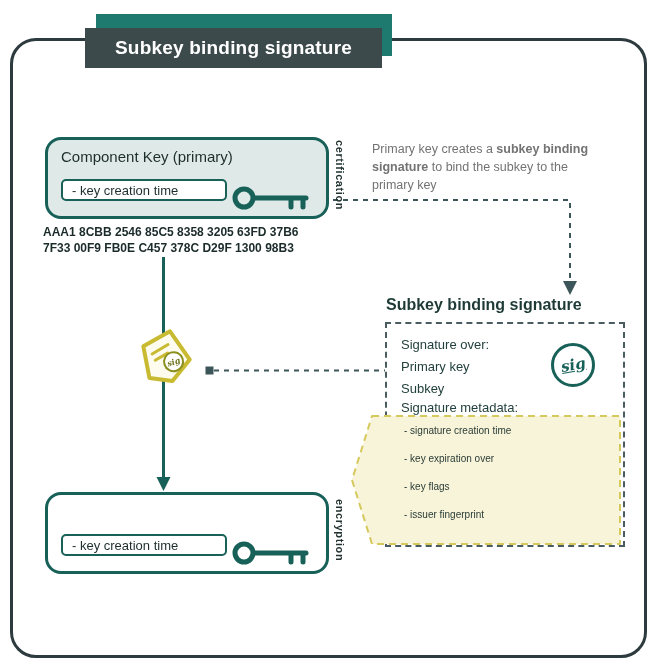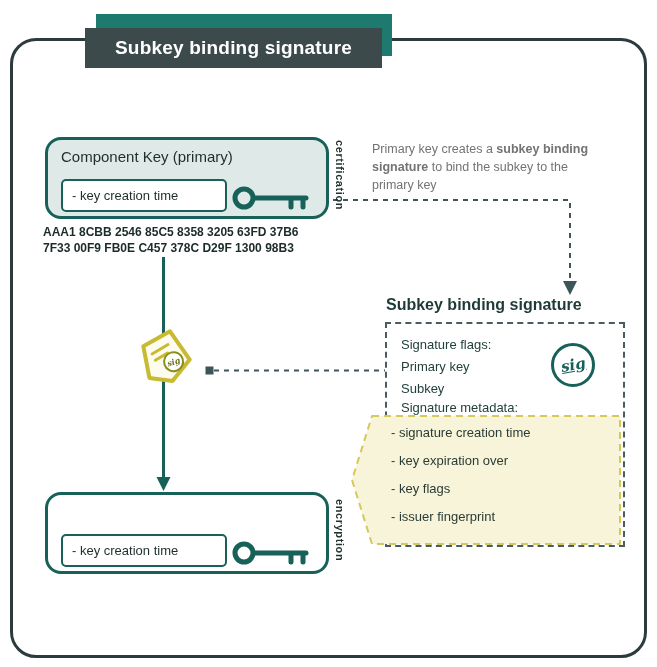--- a/index.html
+++ b/index.html
@@ -30,21 +30,21 @@
     position:absolute;left:45px;width:284px;height:82px;
     border:3px solid var(--teal,#176159);border-radius:16px;background:#ffffff;
     box-sizing:border-box;
   }
   .keybox.primary{top:137px;background:var(--key-fill,#dfe9e8);}
   .keybox.subkey{top:492px;}
   .keybox-title{
     position:absolute;left:13px;top:8px;font-size:15px;font-weight:500;color:#1d2e2d;
   }
   .attr-box{
-    position:absolute;left:13px;top:39px;width:166px;height:33px;
+    position:absolute;left:13px;top:39px;width:166px;height:22px;
     border:2px solid var(--teal,#176159);border-radius:5px;background:#ffffff;
     display:flex;align-items:center;padding-left:9px;font-size:13px;color:#1d2e2d;
     box-sizing:border-box;
   }
   .key-icon{position:absolute;right:13px;top:42px;width:82px;height:32px;}
   .key-icon .stroke{stroke:var(--teal,#176159);stroke-width:5;fill:none;stroke-linecap:round;}
   .side-label{
     position:absolute;left:334px;writing-mode:vertical-rl;
     font-size:11px;font-weight:600;letter-spacing:.6px;color:#21322f;
   }
@@ -65,21 +65,21 @@
   
   .sig-heading{
     position:absolute;left:386px;top:296px;font-size:16px;font-weight:600;color:#1e3a36;
   }
   .sig-box{
     position:absolute;left:385px;top:322px;width:240px;height:225px;
     border:2px dashed #4a5c60;box-sizing:border-box;background:transparent;
   }
   .sig-line{position:absolute;left:401px;font-size:13px;color:#22403c;}
   .sig-line.b{font-weight:400;}
-  .meta-item{position:absolute;left:391px;font-size:13px;color:#2a3c35;}
+  .meta-item{position:absolute;left:404px;font-size:10px;color:#2a3c35;}
   .sig-stamp{
     position:absolute;left:551px;top:343px;width:44px;height:44px;border-radius:50%;
     border:3px solid var(--teal,#176159);box-sizing:border-box;background:#ffffff;
     display:flex;align-items:center;justify-content:center;
   }
   .sig-stamp-text{
     font-family:"DejaVu Serif",serif;font-style:italic;font-weight:700;font-size:15px;
     color:var(--teal,#176159);transform:rotate(-10deg);text-decoration:underline;
   }
   .overlay-svg{position:absolute;left:0;top:0;width:657px;height:667px;pointer-events:none;}
@@ -138,21 +138,21 @@
 
   <div class="annotation"><span>Primary key creates a </span><b>subkey binding signature</b><span> to bind the subkey to the primary key</span></div>
 
   <div class="sig-heading">Subkey binding signature</div>
   <div class="sig-box"></div>
 
   <svg class="overlay-svg" viewBox="0 0 657 667">
     <polygon class="yellow-shape" points="372,416 620,416 620,544 372,544 352,480"></polygon>
   </svg>
 
-  <div class="sig-line" style="top:337px">Signature flags:</div>
+  <div class="sig-line" style="top:337px">Signature over:</div>
   <div class="sig-line b" style="top:359px">Primary key</div>
   <div class="sig-line b" style="top:381px">Subkey</div>
   <div class="sig-line b" style="top:400px">Signature metadata:</div>
 
   <div class="meta-item" style="top:425px">- signature creation time</div>
   <div class="meta-item" style="top:453px">- key expiration over</div>
   <div class="meta-item" style="top:481px">- key flags</div>
   <div class="meta-item" style="top:509px">- issuer fingerprint</div>
 
   <div class="sig-stamp">

